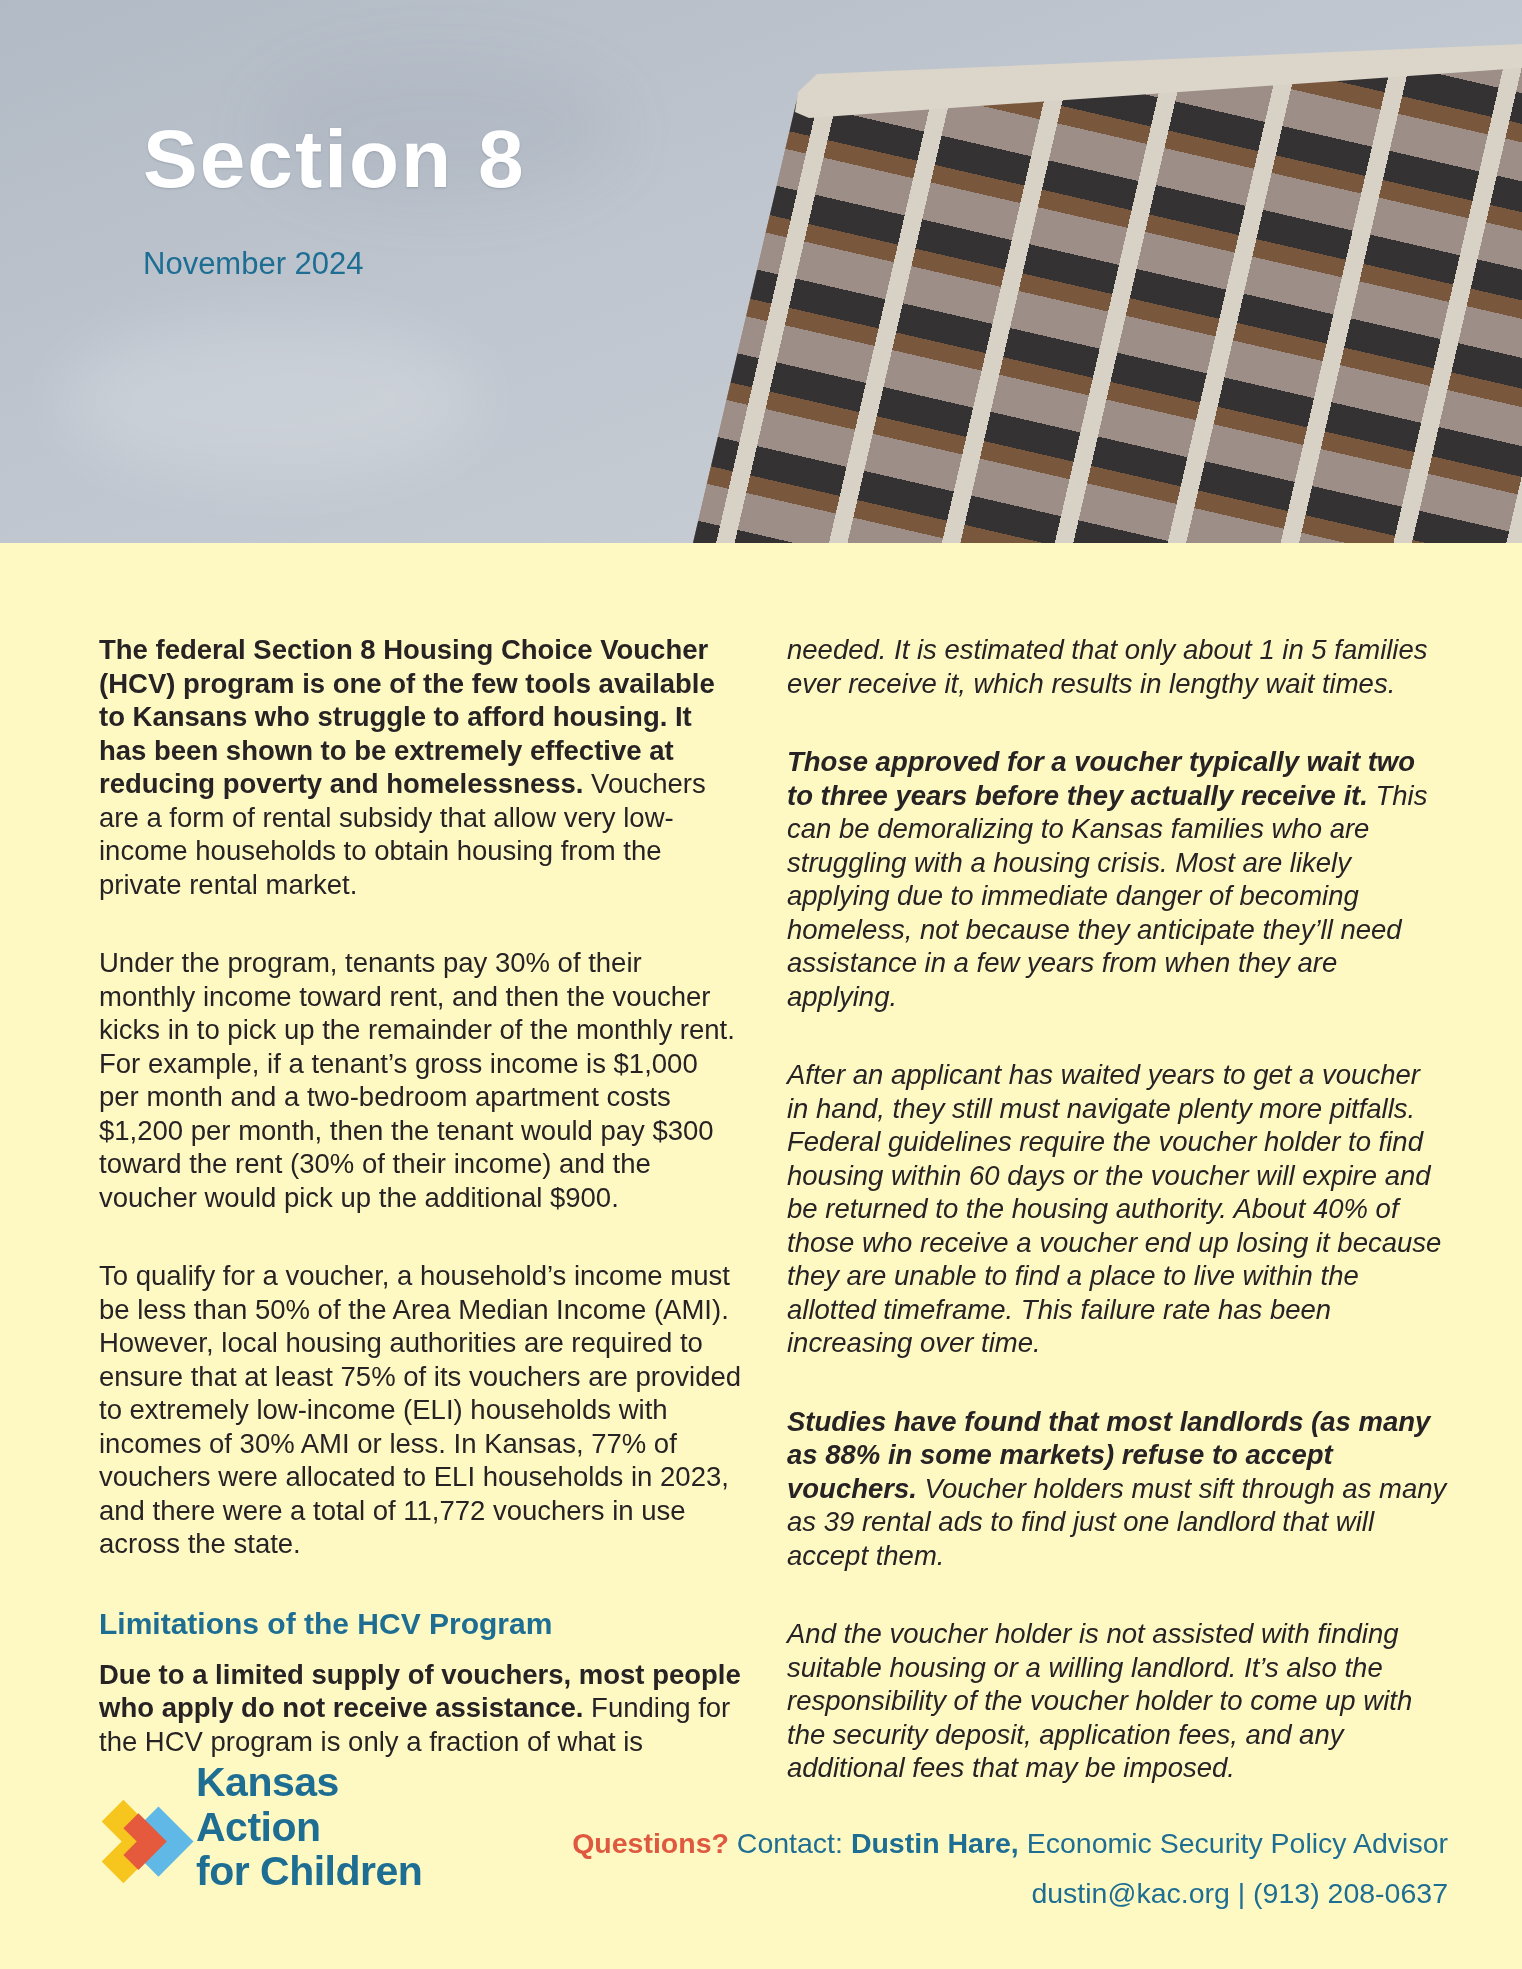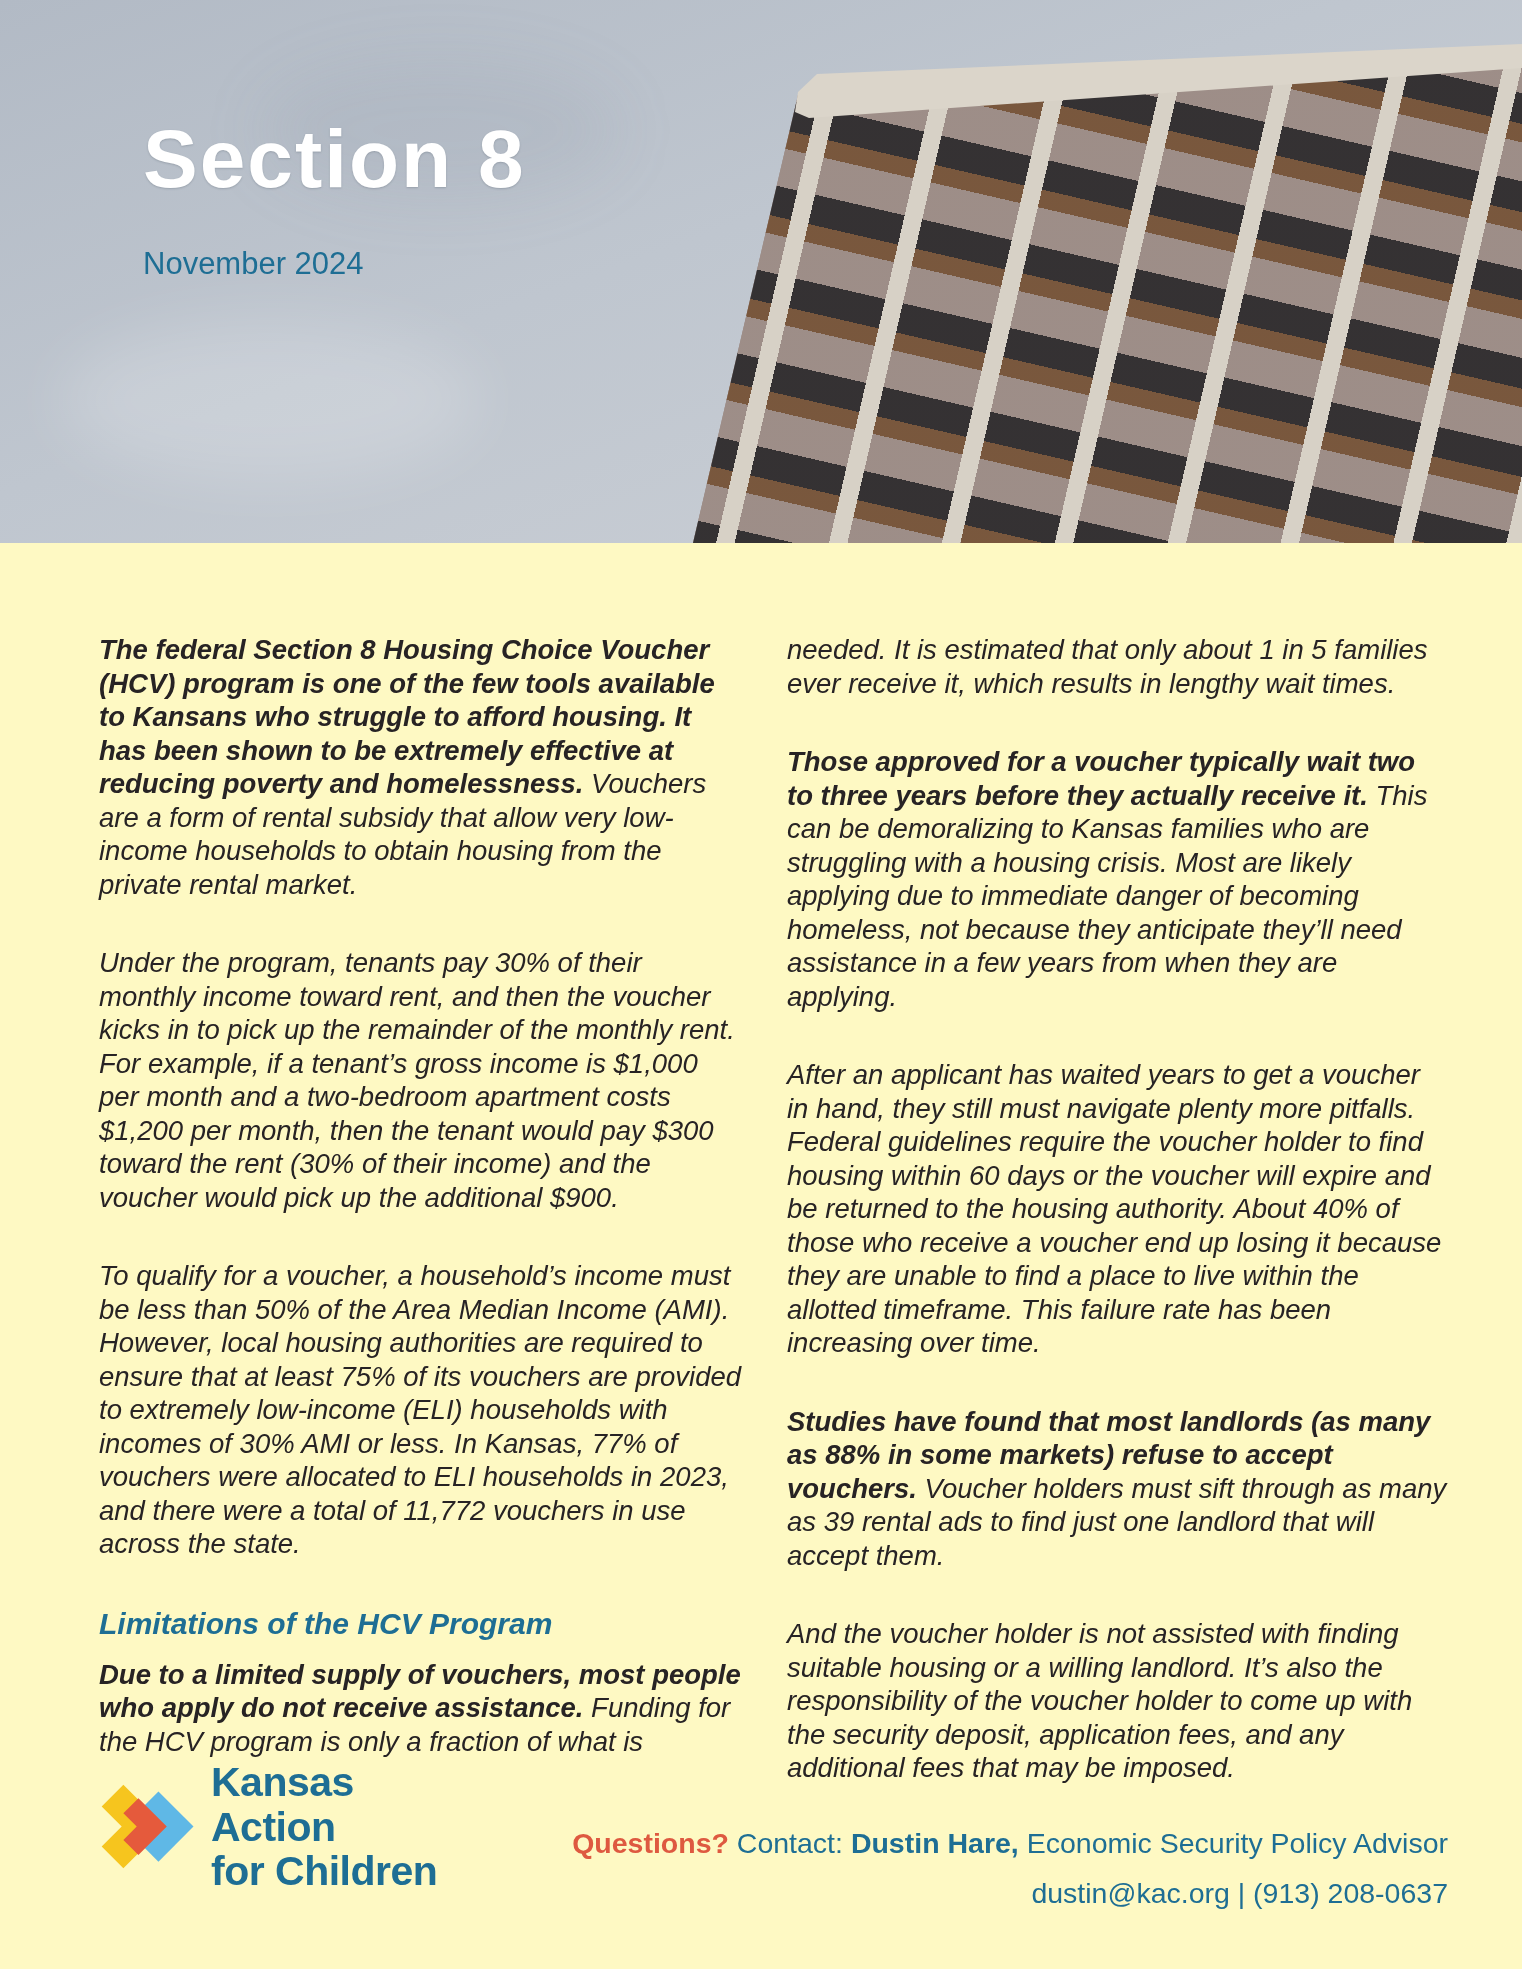--- a/index.html
+++ b/index.html
@@ -40,31 +40,31 @@
 
   .hero-text{position:absolute;left:143px;top:112px;}
   .hero-title{font-size:82px;font-weight:700;color:#ffffff;letter-spacing:2px;
     text-shadow:0 1px 2px rgba(60,70,85,.25);}
   .hero-sub{margin-top:26px;font-size:54px;line-height:71px;font-weight:400;color:var(--teal,#1E6E94);}
   .hero-date{margin-top:40px;font-size:31px;color:var(--teal,#1E6E94);}
 
   
   .columns{display:flex;gap:42px;padding:0 74px 0 99px;margin-top:90px;color:var(--ink,#272324);}
   .col{font-size:27.5px;line-height:33.5px;}
-  .col-left{width:646px;flex:none;font-style:italic;}
+  .col-left{width:646px;flex:none;}
   .col-right{width:661px;flex:none;font-style:italic;}
   .para{margin:0 0 45px 0;}
   .para:last-child{margin-bottom:4px;}
   .para strong{font-weight:700;}
   .para span,.para strong{white-space:pre-wrap;}
   .section-heading{color:var(--teal,#1E6E94);font-size:30px;font-weight:700;
     margin:44px 0 16px 0;line-height:36px;}
 
   
-  .footer-logo{position:absolute;left:100px;top:1760px;display:flex;align-items:center;gap:15px;}
+  .footer-logo{position:absolute;left:100px;top:1760px;display:flex;align-items:flex-end;}
   .logo-mark{width:96px;height:104px;flex:none;}
   .logo-text{color:var(--teal,#1E6E94);font-weight:700;font-size:41px;line-height:44.5px;letter-spacing:-0.5px;}
   .contact{position:absolute;right:74px;top:1818px;text-align:right;
     font-size:28.5px;line-height:50px;color:var(--teal,#1E6E94);}
   .contact .q{color:var(--orange,#DE5940);font-weight:700;}
   .contact .nm{font-weight:700;}
   .contact span{white-space:pre-wrap;}
 </style>
 </head>
 <body>

